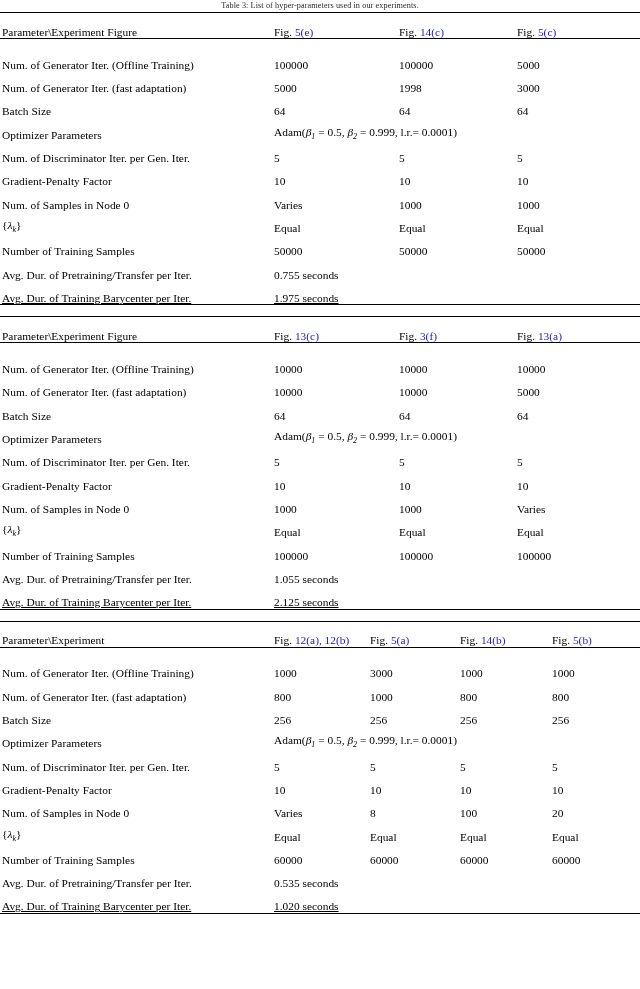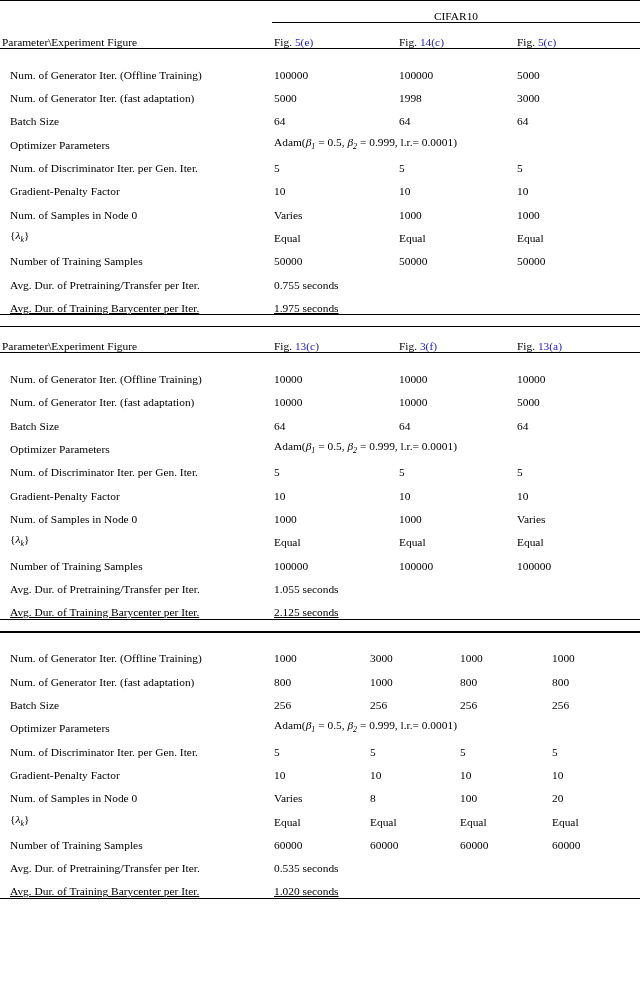--- a/index.html
+++ b/index.html
@@ -47,21 +47,21 @@
   col.c2 { width: 118px; }
   col.c3 { width: 125px; }
 
   col.m0 { width: 272px; }
   col.m1 { width: 96px; }
   col.m2 { width: 90px; }
   col.m3 { width: 92px; }
   col.m4 { width: 90px; }
 
   .row td { height: 23.3px; }
-  .row td.lbl { padding-left: 10px; margin-left: 40px; }
+  .row td.lbl { padding-left: 2px; margin-left: 40px; }
   .row td.val { padding-left: 2px; }
 
   .rule-top td {
     border-top: 1.3px solid #000;
   }
   .grouphead {
     text-align: center;
     font-size: 11.4px;
     height: 21px;
     vertical-align: bottom;
@@ -87,35 +87,32 @@
   .spacer td { height: 9px; }
   .grp-gap td { height: 11px; }
   .lastrule td { border-bottom: 1.3px solid #000; text-decoration: underline; }
   .opt-center { padding-left: 0; }
 </style>
 </head>
 <body>
 
 <div class="page">
 
+  <div class="caption">Table 3: List of hyper-parameters used in our experiments.</div>
 
   <table class="t">
     <colgroup>
         <col class="c0">
         <col class="c1">
         <col class="c2">
         <col class="c3">
       </colgroup>
     <tbody>
       <tr class="rule-top">
         <td colspan="4" style="height:0;font-size:0;line-height:0;"></td>
-      </tr>
-      <tr>
-        <td></td>
-        <td class="grouphead grouprule" colspan="3">CIFAR10</td>
       </tr>
       <tr class="hdr">
         <td class="lbl">Parameter\Experiment Figure</td>
         <td class="val"><span>Fig. </span><span class="link">5(e)</span></td>
         <td class="val"><span>Fig. </span><span class="link">14(c)</span></td>
         <td class="val"><span>Fig. </span><span class="link">5(c)</span></td>
       </tr>
       <tr class="hdrline">
           <td colspan="4"></td>
         </tr>
@@ -288,20 +285,27 @@
         <col class="m0">
         <col class="m1">
         <col class="m2">
         <col class="m3">
         <col class="m4">
       </colgroup>
     <tbody>
       <tr class="rule-top">
         <td colspan="5" style="height:0;font-size:0;line-height:0;"></td>
       </tr>
+      <tr class="hdr">
+        <td class="lbl">Parameter\Experiment</td>
+        <td class="val"><span>Fig. </span><span class="link">12(a), 12(b)</span></td>
+        <td class="val"><span>Fig. </span><span class="link">5(a)</span></td>
+        <td class="val"><span>Fig. </span><span class="link">14(b)</span></td>
+        <td class="val"><span>Fig. </span><span class="link">5(b)</span></td>
+      </tr>
       <tr class="hdrline">
           <td colspan="5"></td>
         </tr>
       <tr class="spacer">
           <td colspan="5"></td>
         </tr>
 
       <tr class="row">
         <td class="lbl">Num. of Generator Iter. (Offline Training)</td>
         <td class="val">1000</td>

